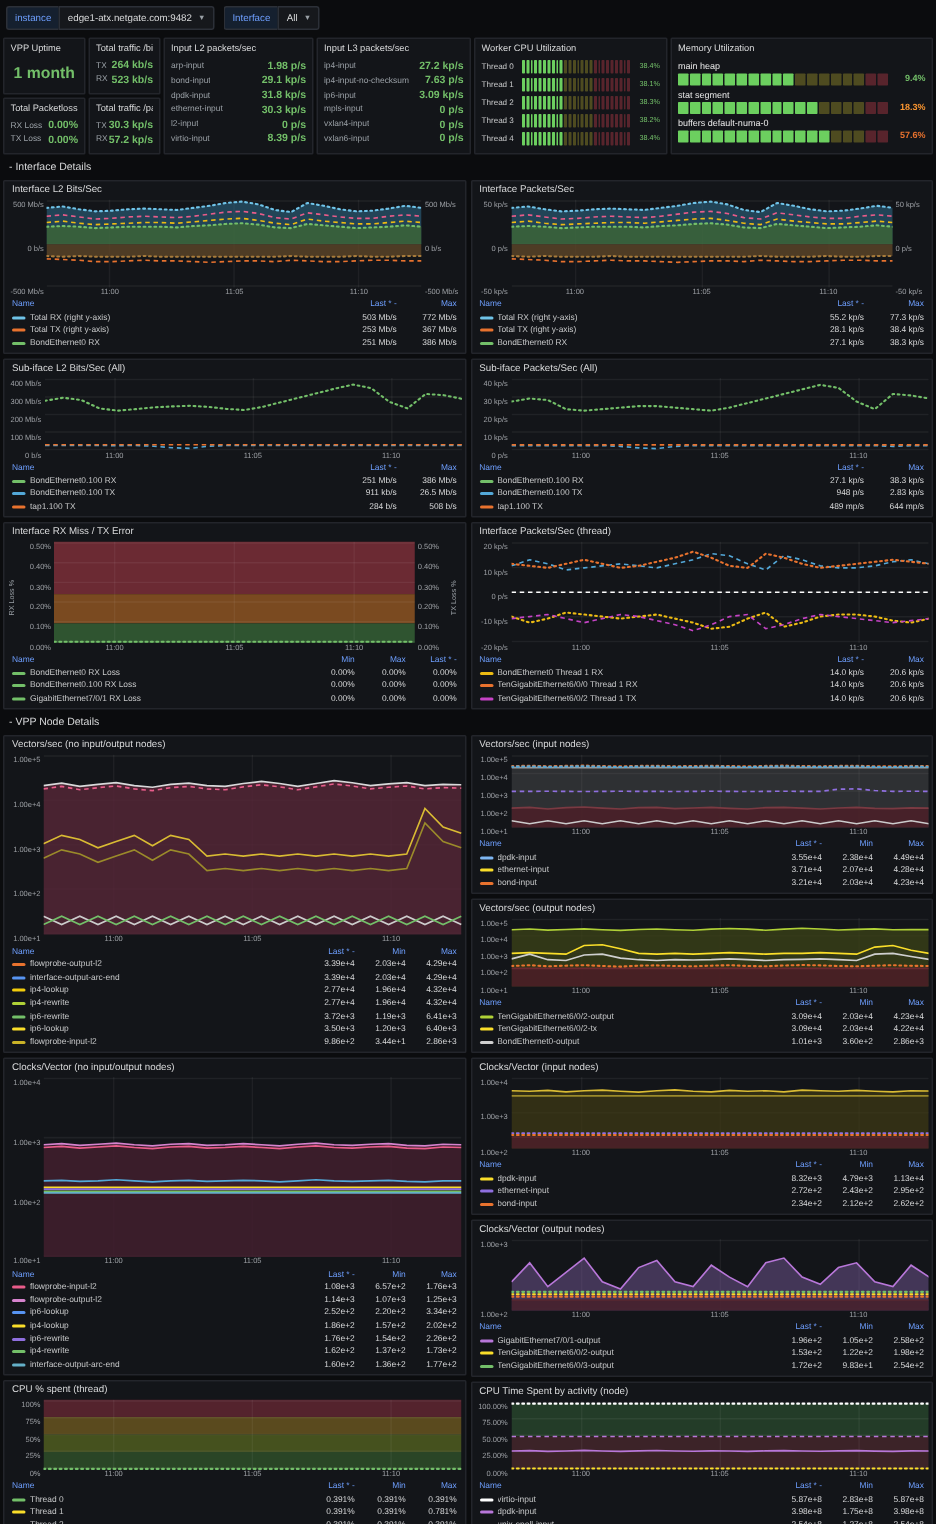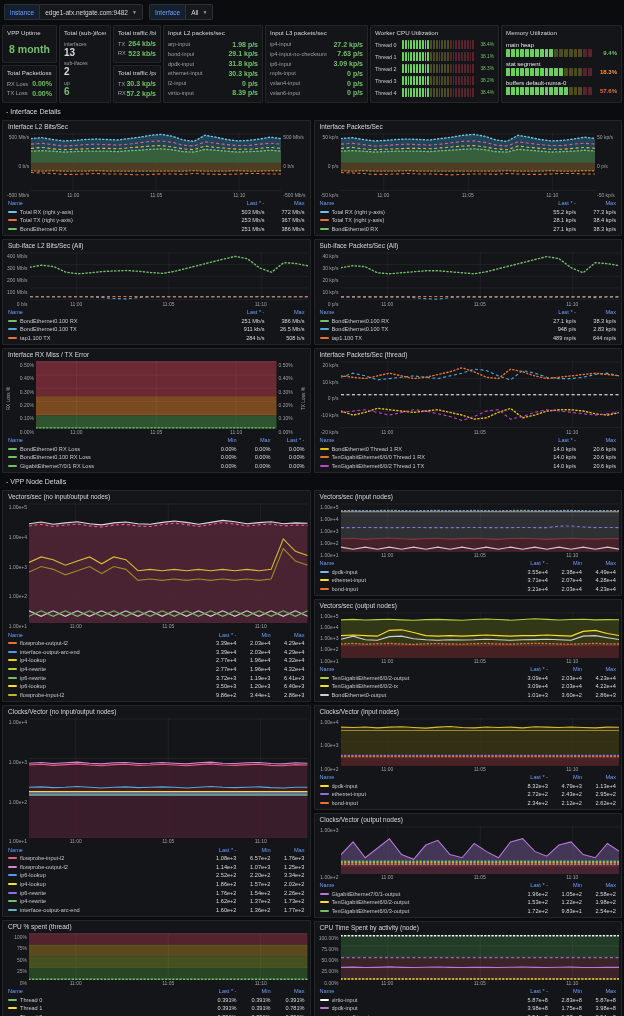--- a/index.html
+++ b/index.html
@@ -93,51 +93,32 @@
         <span>All</span>
         <span class="caret">▼</span>
       </span>
     </div>
   </div>
 
   <div class="stats-row">
     <div class="scol" style="width:55px">
       <div class="stat-panel">
         <div class="sp-title">VPP Uptime</div>
-        <div class="uptime-value">8 month</div>
+        <div class="uptime-value">1 month</div>
       </div>
       <div class="stat-panel">
         <div class="sp-title">Total Packetloss</div>
         <div class="kv">
             <div class="kv-row">
               <span class="kv-l">RX Loss</span>
               <span class="kv-v">0.00%</span>
             </div>
             <div class="kv-row">
               <span class="kv-l">TX Loss</span>
               <span class="kv-v">0.00%</span>
-            </div>
-          </div>
-      </div>
-    </div>
-    <div class="scol" style="width:52px">
-      <div class="stat-panel stacked">
-        <div class="sp-title">Total (sub-)ifces</div>
-        <div class="kv">
-            <div class="kv-row">
-              <span class="kv-l">interfaces</span>
-              <span class="kv-v" style="color: rgb(216, 217, 218);">13</span>
-            </div>
-            <div class="kv-row">
-              <span class="kv-l">sub-ifaces</span>
-              <span class="kv-v" style="color: rgb(216, 217, 218);">2</span>
-            </div>
-            <div class="kv-row">
-              <span class="kv-l">up</span>
-              <span class="kv-v" style="color: rgb(115, 191, 105);">6</span>
             </div>
           </div>
       </div>
     </div>
     <div class="scol" style="width:48px">
       <div class="stat-panel">
         <div class="sp-title">Total traffic /bit</div>
         <div class="kv">
             <div class="kv-row">
               <span class="kv-l">TX</span>

